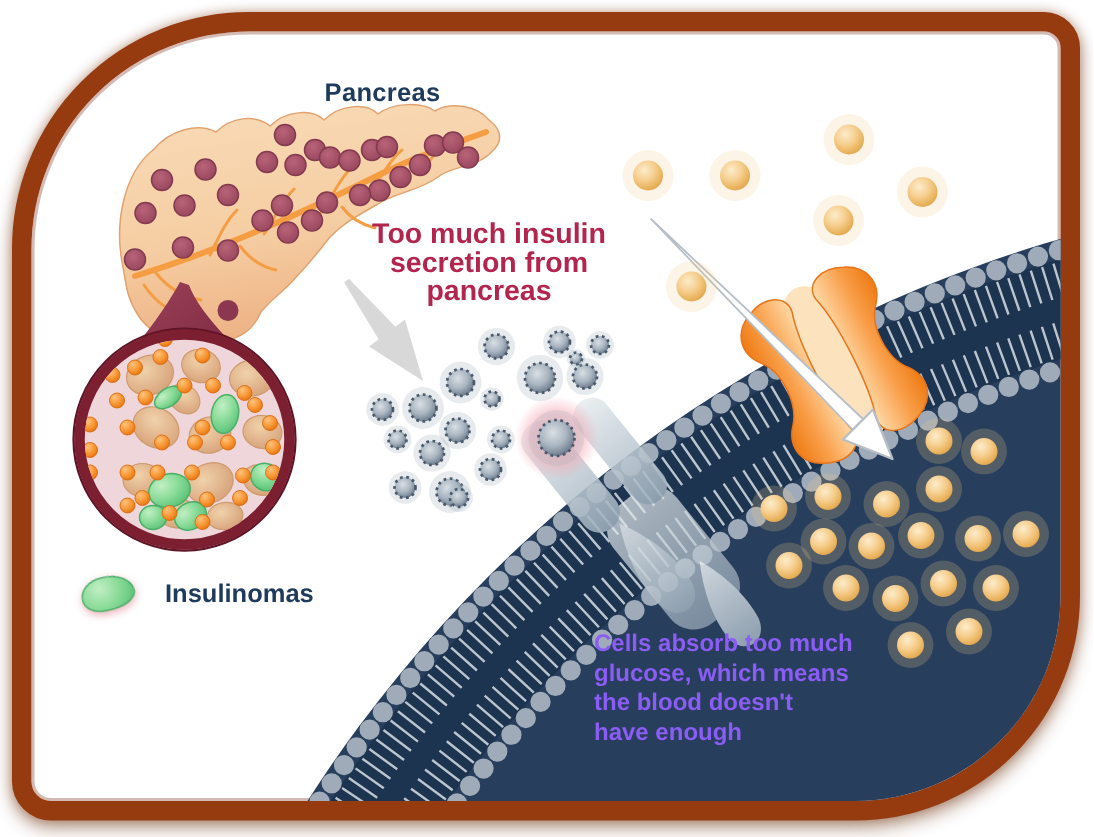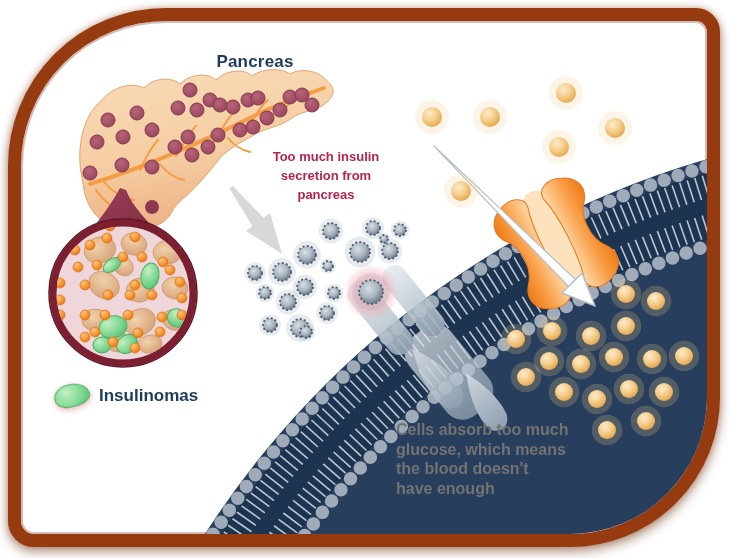--- a/index.html
+++ b/index.html
@@ -11,24 +11,24 @@
     border-radius:158px 24px 150px 26px;
     box-shadow:0 5px 12px rgba(96,38,4,.45), 0 0 7px rgba(140,60,15,.35), inset 0 0 0 2px rgba(112,28,8,.30);
     overflow:hidden;
   }
   .stage{position:absolute;left:-21px;top:-21px;width:589px;height:558px;}
   .stage svg.art{position:absolute;left:0;top:0;}
   .txt{position:absolute;font-weight:bold;white-space:pre-line;}
   .lbl{color:#1e3a5c;font-size:17px;letter-spacing:.2px;}
   .lbl-pancreas{left:200px;top:52px;width:110px;text-align:center;}
   .lbl-glucose{left:466px;top:61px;width:100px;text-align:center;}
-  .note-crimson{left:243px;top:147px;width:166px;text-align:center;color:#b4254e;font-size:13px;line-height:19px;}
-  .note-white{left:396px;top:420px;width:210px;color:#737373;font-size:16px;line-height:19.5px;}
+  .note-crimson{left:243px;top:147px;width:166px;text-align:center;color:#b4254e;font-size:19px;line-height:19px;}
+  .note-white{left:396px;top:420px;width:210px;color:#8b5cf6;font-size:16px;line-height:19.5px;}
   .legend{position:absolute;left:52px;top:384px;display:flex;flex-direction:column;gap:17px;}
-  .legend-row{display:flex;align-items:center;gap:7px;}
+  .legend-row{display:flex;align-items:center;gap:18px;}
   .marker-cell{width:40px;display:flex;justify-content:center;}
   .legend-label{color:#1e3a5c;font-size:17px;font-weight:bold;}
   .blob-marker{width:34px;height:21px;border-radius:58% 72% 65% 55%/70% 80% 55% 60%;
     background:radial-gradient(circle at 35% 30%, #c2efc4, #84d994 55%, #54bf74 100%);
     border:1px solid #49b068;transform:rotate(-14deg);
     filter:drop-shadow(0 2px 3px rgba(230,150,160,.75));}
   .dot-marker{width:23px;height:23px;border-radius:50%;
     background:radial-gradient(circle at 35% 30%, #ffc27d, #f79a38 55%, #e8740e 100%);
     box-shadow:0 0 7px rgba(245,131,31,.55);}
 </style>

